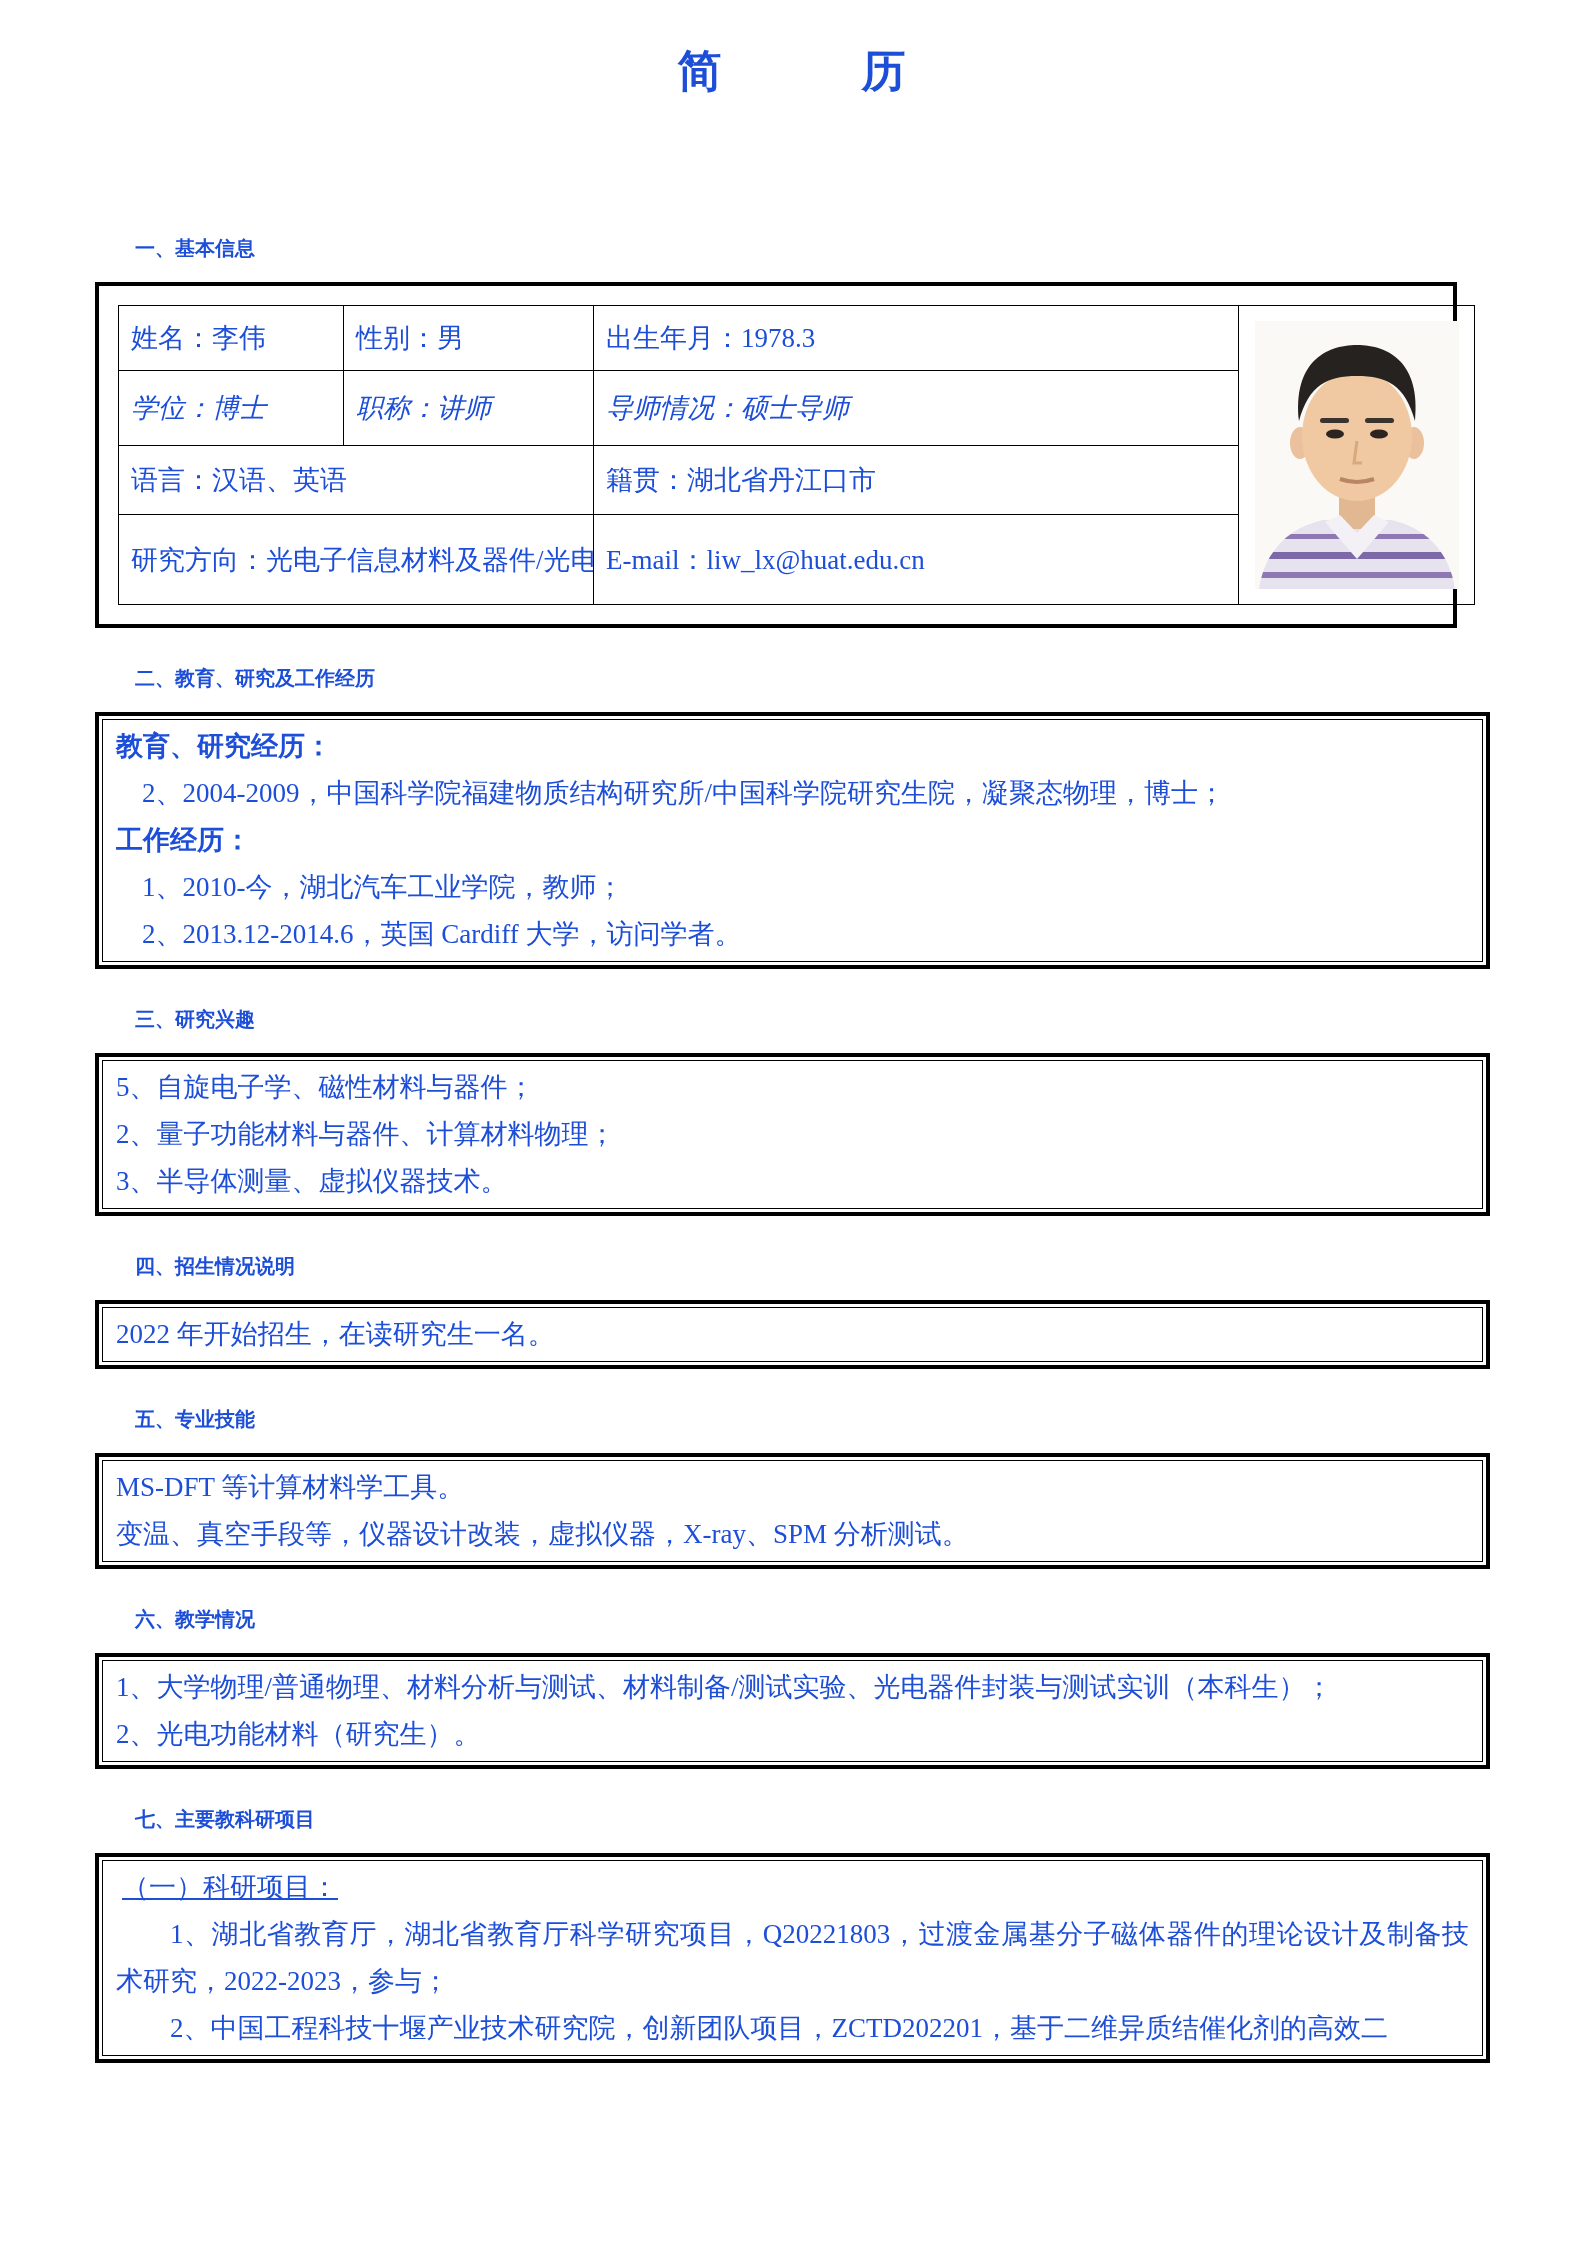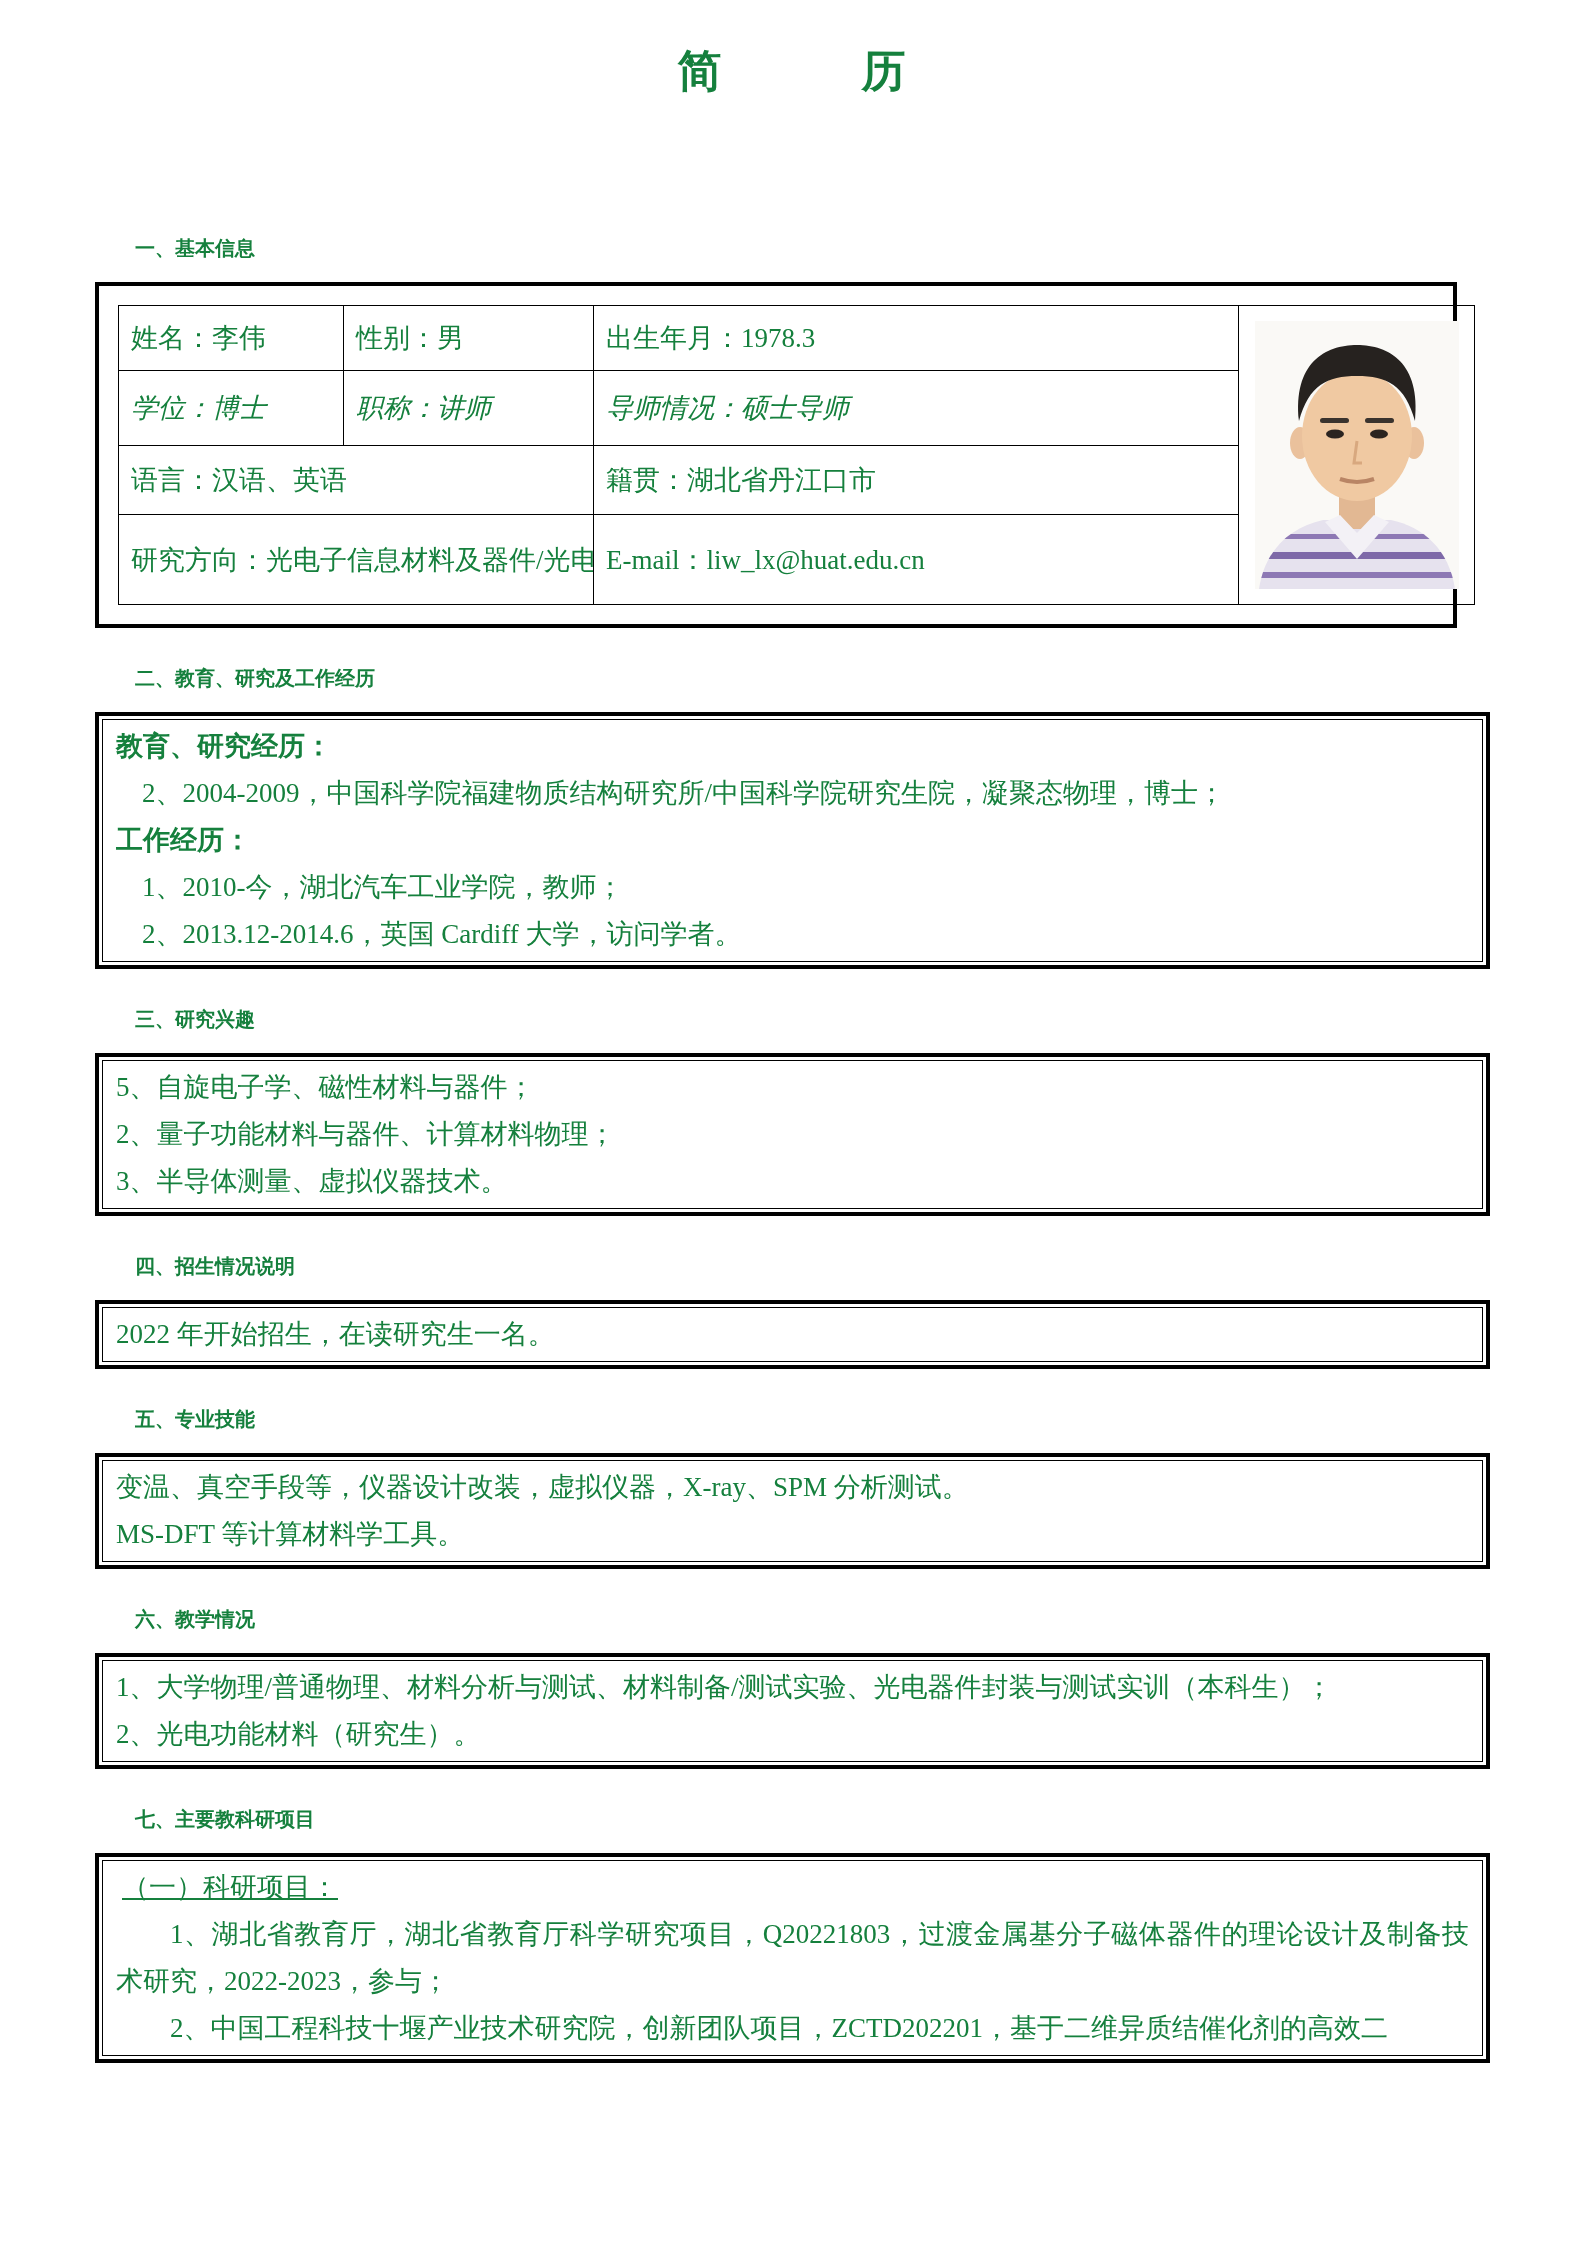--- a/index.html
+++ b/index.html
@@ -1,21 +1,21 @@
 <!DOCTYPE html>
 <html><head>
 <meta charset="utf-8">
 <style>
   html,body { margin:0; padding:0; background:#e9e9e9; }
   .page {
     position:relative;
     width:1587px; height:2245px;
     margin:0 auto;
     background:#ffffff;
-    color:#15803d;
+    color:#1d4ed8;
     font-family:"Liberation Serif","DejaVu Serif",serif;
     font-size:27px;
     box-sizing:border-box;
     padding:46px 97px 0 95px;
     overflow:hidden;
   }
   .doc-title {
     text-align:center;
     font-size:44px;
     font-weight:bold;
@@ -162,22 +162,22 @@
   <div class="sec-heading">四、招生情况说明</div>
   <div class="dbox">
     <div class="dbox-inner">
       <div class="line">2022 年开始招生，在读研究生一名。</div>
     </div>
   </div>
 
   <div class="sec-heading">五、专业技能</div>
   <div class="dbox">
     <div class="dbox-inner">
+      <div class="line">MS-DFT 等计算材料学工具。</div>
       <div class="line">变温、真空手段等，仪器设计改装，虚拟仪器，X-ray、SPM 分析测试。</div>
-      <div class="line">MS-DFT 等计算材料学工具。</div>
     </div>
   </div>
 
   <div class="sec-heading">六、教学情况</div>
   <div class="dbox">
     <div class="dbox-inner">
       <div class="line">1、大学物理/普通物理、材料分析与测试、材料制备/测试实验、光电器件封装与测试实训（本科生）；</div>
       <div class="line">2、光电功能材料（研究生）。</div>
     </div>
   </div>

